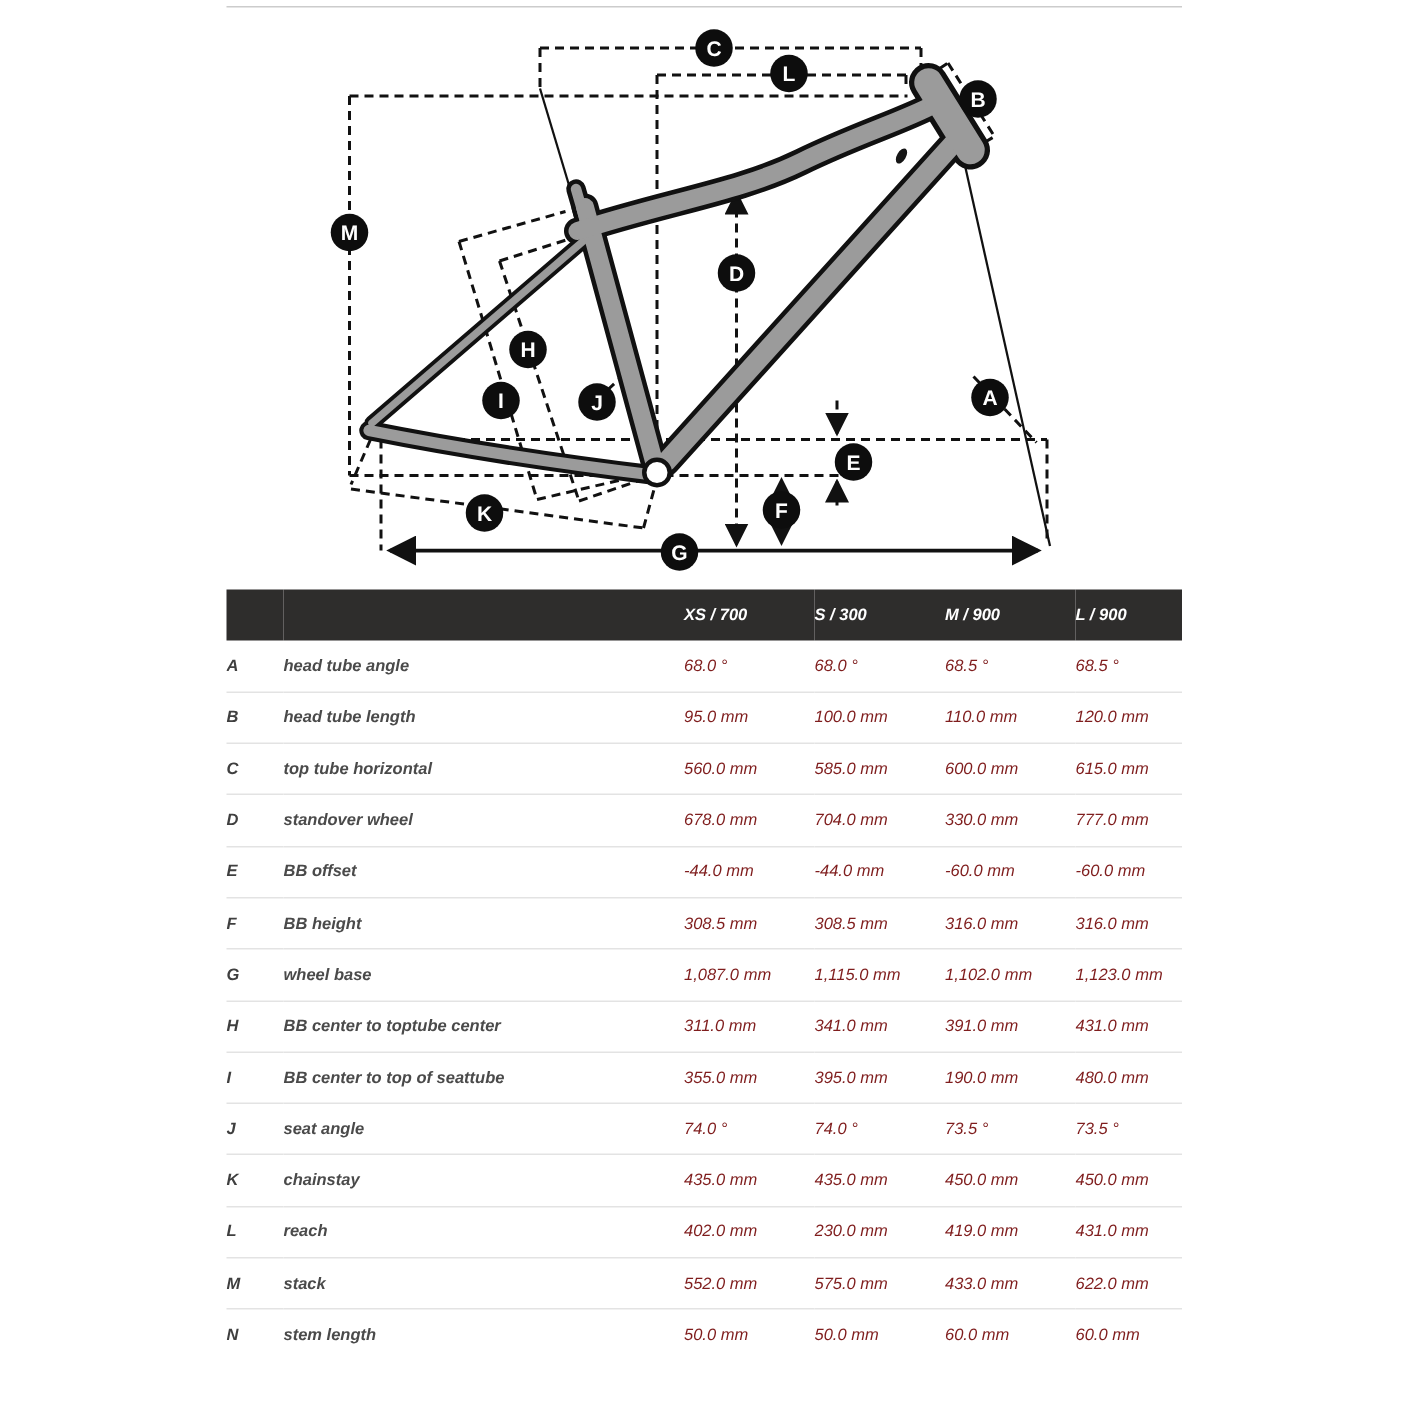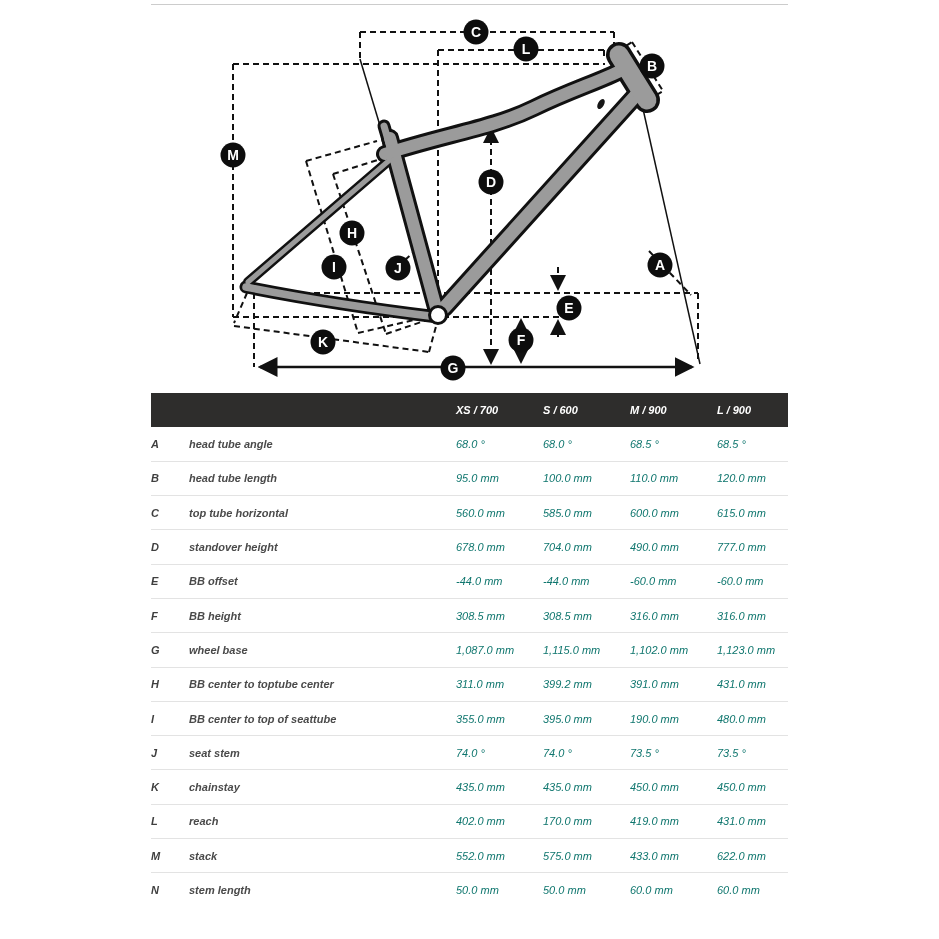--- a/index.html
+++ b/index.html
@@ -62,21 +62,21 @@
     height: 34.3px;
     vertical-align: middle;
     border-bottom: 1px solid #e3e3e3;
     padding: 0;
     white-space: nowrap;
     overflow: hidden;
   }
   table.geo tbody tr:last-child td { border-bottom: none; }
   td.col-key   { padding-left: 9px;  font-weight: bold; color: #3f3f3f; }
   td.col-label { padding-left: 0;    font-weight: bold; color: #4a4a4a; margin-left: 16px; }
-  td.col-val   { color: #0f766e; }
+  td.col-val   { color: #7f1d1d; }
 </style>
 </head>
 <body>
 
 <div class="content">
   <div class="top-rule"></div>
 
   <div class="diagram-wrap">
     <svg width="637" height="388" viewBox="150 4 637 388">
       <defs>
@@ -229,21 +229,21 @@
       <col class="c-val">
         <col class="c-val">
         <col class="c-val">
         <col class="c-val-last">
     </colgroup>
     <thead>
       <tr>
         <th></th>
         <th></th>
         <th>XS / 700</th>
-        <th>S / 600</th>
+        <th>S / 300</th>
         <th>M / 900</th>
         <th>L / 900</th>
       </tr>
     </thead>
     <tbody id="geo-body">
         <tr>
           <td class="col-key">A</td>
           <td class="col-label">head tube angle</td>
           <td class="col-val">68.0 °</td>
           <td class="col-val">68.0 °</td>
@@ -261,24 +261,24 @@
         <tr>
           <td class="col-key">C</td>
           <td class="col-label">top tube horizontal</td>
           <td class="col-val">560.0 mm</td>
           <td class="col-val">585.0 mm</td>
           <td class="col-val">600.0 mm</td>
           <td class="col-val">615.0 mm</td>
         </tr>
         <tr>
           <td class="col-key">D</td>
-          <td class="col-label">standover height</td>
+          <td class="col-label">standover wheel</td>
           <td class="col-val">678.0 mm</td>
           <td class="col-val">704.0 mm</td>
-          <td class="col-val">490.0 mm</td>
+          <td class="col-val">330.0 mm</td>
           <td class="col-val">777.0 mm</td>
         </tr>
         <tr>
           <td class="col-key">E</td>
           <td class="col-label">BB offset</td>
           <td class="col-val">-44.0 mm</td>
           <td class="col-val">-44.0 mm</td>
           <td class="col-val">-60.0 mm</td>
           <td class="col-val">-60.0 mm</td>
         </tr>
@@ -295,53 +295,53 @@
           <td class="col-label">wheel base</td>
           <td class="col-val">1,087.0 mm</td>
           <td class="col-val">1,115.0 mm</td>
           <td class="col-val">1,102.0 mm</td>
           <td class="col-val">1,123.0 mm</td>
         </tr>
         <tr>
           <td class="col-key">H</td>
           <td class="col-label">BB center to toptube center</td>
           <td class="col-val">311.0 mm</td>
-          <td class="col-val">399.2 mm</td>
+          <td class="col-val">341.0 mm</td>
           <td class="col-val">391.0 mm</td>
           <td class="col-val">431.0 mm</td>
         </tr>
         <tr>
           <td class="col-key">I</td>
           <td class="col-label">BB center to top of seattube</td>
           <td class="col-val">355.0 mm</td>
           <td class="col-val">395.0 mm</td>
           <td class="col-val">190.0 mm</td>
           <td class="col-val">480.0 mm</td>
         </tr>
         <tr>
           <td class="col-key">J</td>
-          <td class="col-label">seat stem</td>
+          <td class="col-label">seat angle</td>
           <td class="col-val">74.0 °</td>
           <td class="col-val">74.0 °</td>
           <td class="col-val">73.5 °</td>
           <td class="col-val">73.5 °</td>
         </tr>
         <tr>
           <td class="col-key">K</td>
           <td class="col-label">chainstay</td>
           <td class="col-val">435.0 mm</td>
           <td class="col-val">435.0 mm</td>
           <td class="col-val">450.0 mm</td>
           <td class="col-val">450.0 mm</td>
         </tr>
         <tr>
           <td class="col-key">L</td>
           <td class="col-label">reach</td>
           <td class="col-val">402.0 mm</td>
-          <td class="col-val">170.0 mm</td>
+          <td class="col-val">230.0 mm</td>
           <td class="col-val">419.0 mm</td>
           <td class="col-val">431.0 mm</td>
         </tr>
         <tr>
           <td class="col-key">M</td>
           <td class="col-label">stack</td>
           <td class="col-val">552.0 mm</td>
           <td class="col-val">575.0 mm</td>
           <td class="col-val">433.0 mm</td>
           <td class="col-val">622.0 mm</td>

